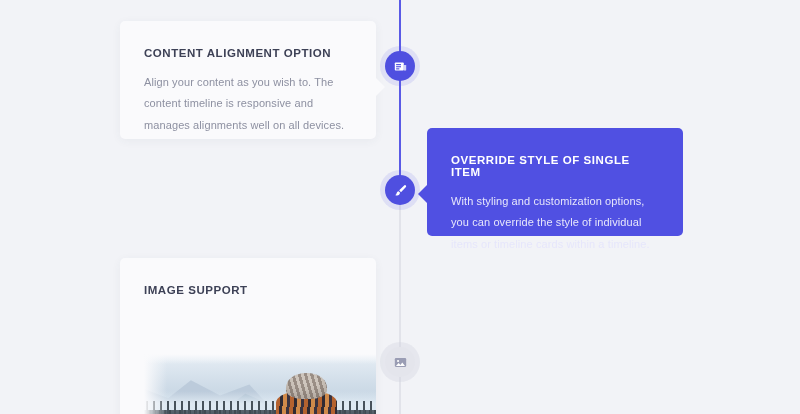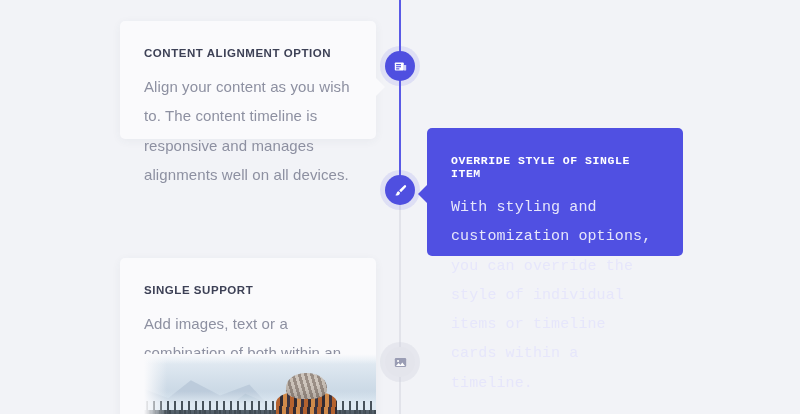--- a/index.html
+++ b/index.html
@@ -84,36 +84,36 @@
   .notch-right {
     right: -9px;
     border-left: 10px solid #fafafc;
   }
   .notch-left {
     left: -9px;
     border-right: 10px solid #5050e2;
   }
 
   #card-content-alignment { left: 120px; top: 21px;   width: 256px; height: 118px; }
-  #card-override-style    { left: 427px; top: 128px; width: 256px; height: 128px; font-family: Liberation Mono, monospace; }
+  #card-override-style    { left: 427px; top: 128px; width: 256px; height: 108px; }
   #card-image-support     { left: 120px; top: 258px; width: 256px; height: 170px; }
 
   .card-inner { padding: 26px 24px 0 24px; }
 
   .card-title {
     font-size: 11.5px;
     font-weight: bold;
     letter-spacing: 0.55px;
     color: #3d4156;
     margin-bottom: 13px;
   }
   .card-title-light { color: #ffffff; }
 
   .card-body {
-    font-size: 15px;
+    font-size: 11px;
     line-height: 1.95;
     color: #8d90a1;
     letter-spacing: 0.1px;
   }
   .card-body-light { color: #e6e6fb; }
 
   
   .card-photo {
     position: absolute;
     left: 24px;
@@ -267,22 +267,21 @@
 <div class="card card-purple" id="card-override-style">
   <div class="notch notch-left"></div>
   <div class="card-inner">
     <div class="card-title card-title-light">OVERRIDE STYLE OF SINGLE ITEM</div>
     <div class="card-body card-body-light">With styling and customization options, you can override the style of individual items or timeline cards within a timeline.</div>
   </div>
 </div>
 
 <div class="card card-light" id="card-image-support">
   <div class="card-inner">
-    <div class="card-title">SINGLE SUPPORT</div>
-    <div class="card-body">Add images, text or a combination of both within an item.</div>
+    <div class="card-title">IMAGE SUPPORT</div>
   </div>
   <div class="card-photo">
     <div class="photo-frame" aria-label="Person in knit hat facing misty mountain range with treeline">
       <div class="ph-sky"></div>
       <div class="ph-mtn-a"></div>
       <div class="ph-mtn-b"></div>
       <div class="ph-haze"></div>
       <div class="ph-trees"></div>
       <div class="ph-person">
         <div class="ph-poncho"></div>

